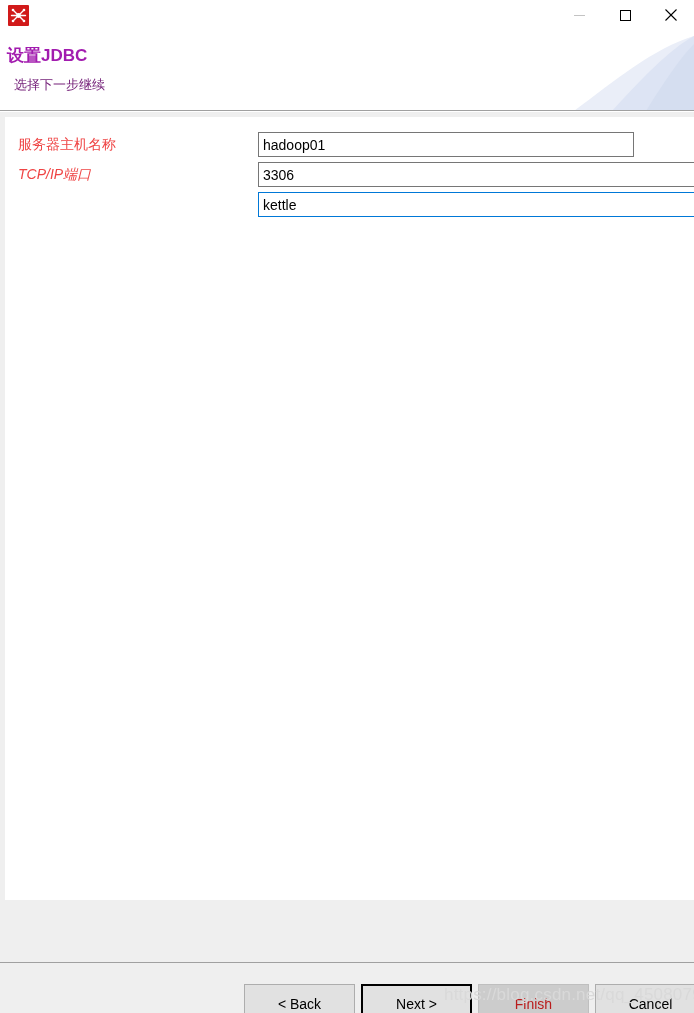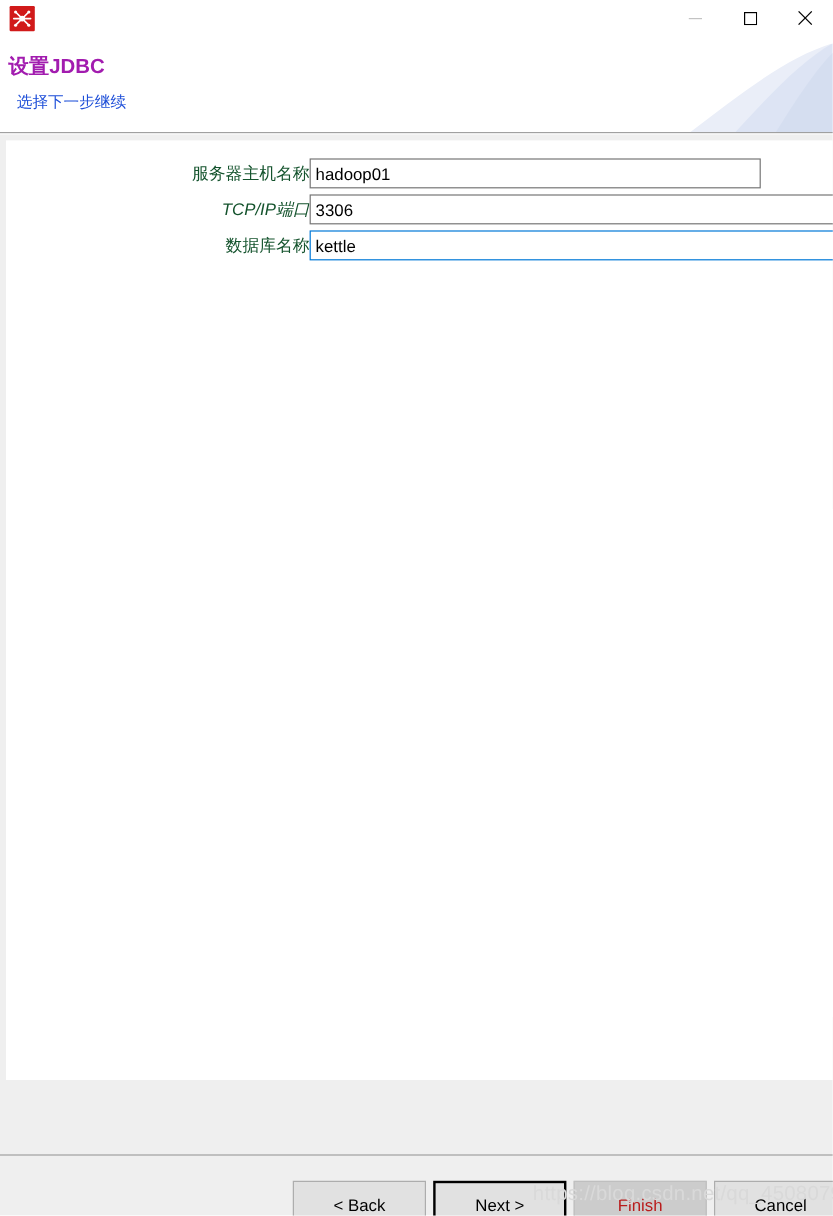--- a/index.html
+++ b/index.html
@@ -76,21 +76,21 @@
     font-size: 17px;
     font-weight: bold;
     color: #a21caf;
     letter-spacing: 0px;
     white-space: nowrap;
   }
   .header-sub {
     position: absolute;
     left: 14px; top: 40px;
     font-size: 13px;
-    color: #1d4ed8;
+    color: #701a75;
     white-space: nowrap;
   }
   .header-rule {
     position: absolute;
     left: 0; top: 110px;
     width: 694px; height: 1px;
     background: #a0a0a0;
   }
 
   
@@ -108,23 +108,22 @@
   }
 
   .form-row {
     position: absolute;
     height: 25px;
   }
   .form-label {
     position: absolute;
     right: 0; top: 0;
     width: 240px;
-    text-align: right;
     font-size: 14px;
-    color: #14532d;
+    color: #ef4444;
     line-height: 25px;
     white-space: nowrap;
   }
   .form-input {
     position: absolute;
     height: 25px;
     box-sizing: border-box;
     background: #ffffff;
     font-family: "Liberation Sans", "DejaVu Sans", sans-serif;
     font-size: 14px;
@@ -252,21 +251,20 @@
       <div class="form-label" style="right:437px;">服务器主机名称</div>
       <input class="form-input" type="text" style="left: 245px; width: 376px;" value="hadoop01">
     </div>
 
     <div class="form-row" style="left:8px; top:45px; width:682px;">
       <div class="form-label" style="right:437px;font-style:italic;">TCP/IP端口</div>
       <input class="form-input" type="text" style="left: 245px; width: 476px;" value="3306">
     </div>
 
     <div class="form-row" style="left:8px; top:75px; width:682px;">
-      <div class="form-label" style="right:437px;">数据库名称</div>
       <input class="form-input focused" type="text" style="left: 245px; width: 438px;" value="kettle">
     </div>
 
   </div>
 </div>
 
 <div class="footer">
   <div class="footer-rule"></div>
 
   <div class="btn-row">

